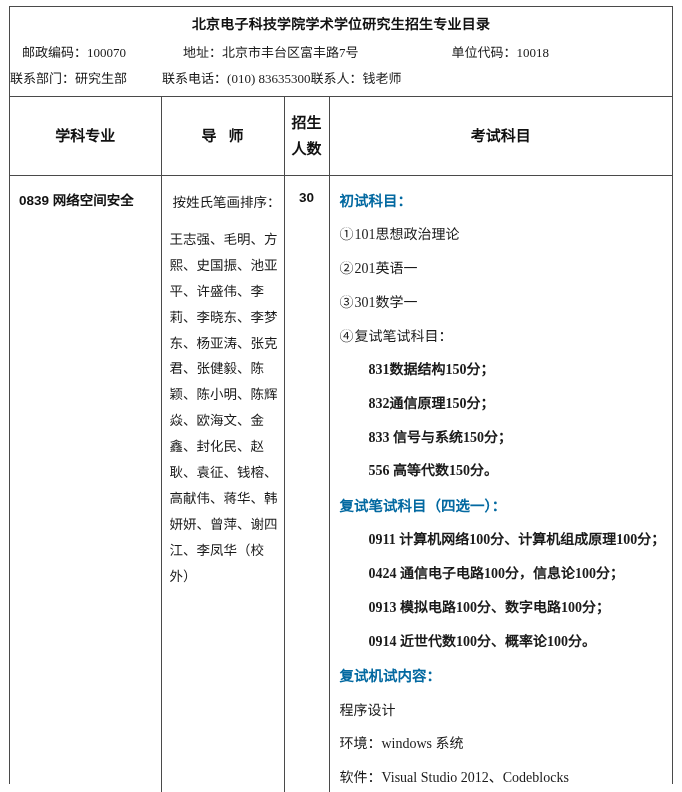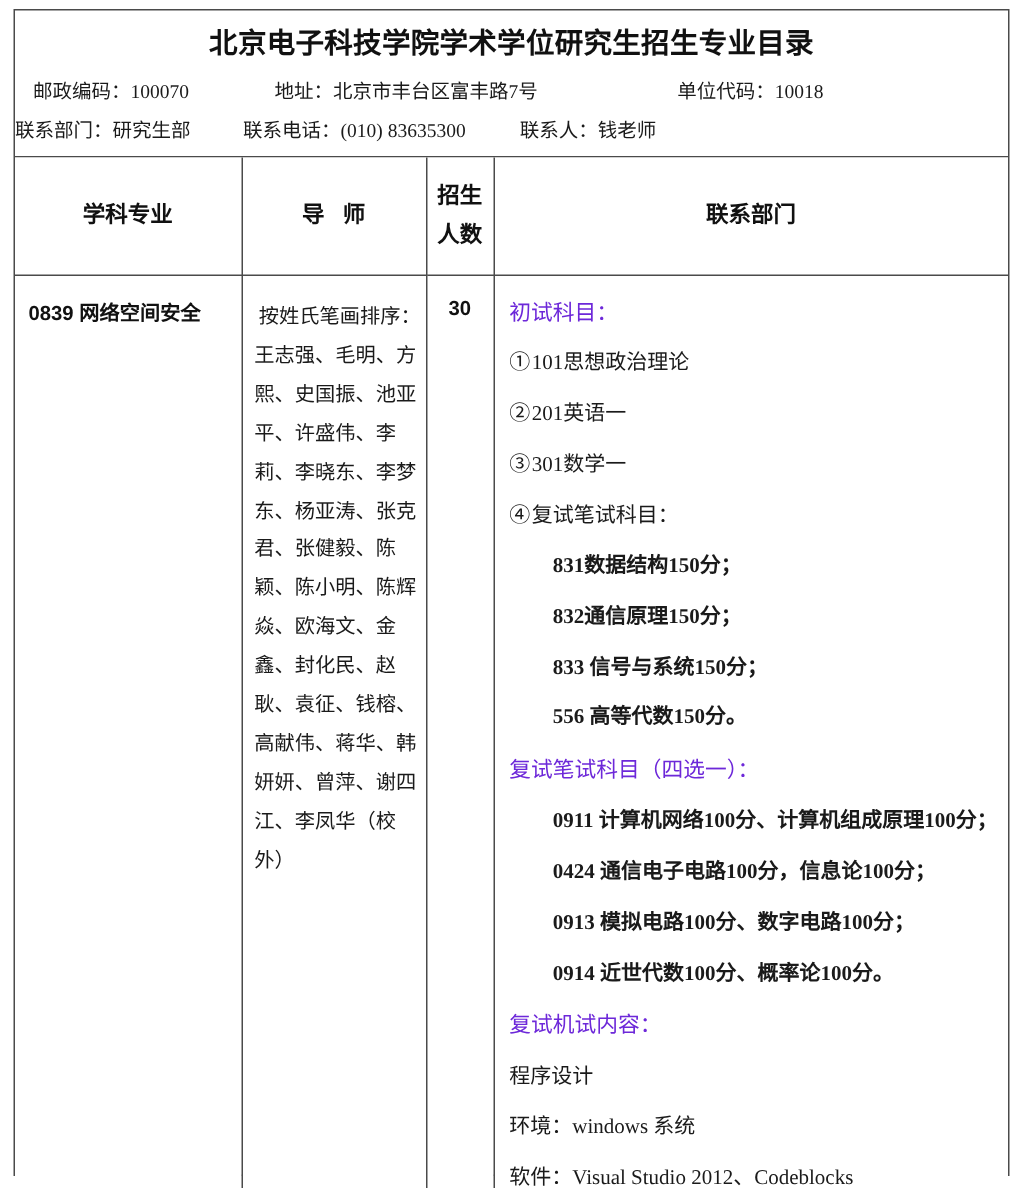--- a/index.html
+++ b/index.html
@@ -38,21 +38,21 @@
   
   .masthead {
     box-sizing: border-box;
     border-bottom: 1px solid #4a4a4a;
     padding: 0;
   }
   .doc-title {
     text-align: center;
     font-family: "Liberation Sans", "DejaVu Sans", sans-serif;
     font-weight: bold;
-    font-size: 19px;
+    font-size: 14px;
     letter-spacing: 0.2px;
     padding: 6px 0 7px 0;
     color: #111111;
     white-space: nowrap;
   }
   .contact-row {
     display: block;
     font-size: 13px;
     padding: 2px 0 7px 0;
     white-space: nowrap;
@@ -62,21 +62,21 @@
     display: inline-block;
     vertical-align: top;
   }
   .contact-row.row1 .fld-postcode { margin-left: 12px; }
   .contact-row.row1 .fld-address  { margin-left: 57px; }
   .contact-row.row1 .fld-unitcode { margin-left: 93px; }
 
   .contact-row.row2 { padding: 0 0 9px 0; }
   .contact-row.row2 .fld-dept   { }
   .contact-row.row2 .fld-phone  { margin-left: 35px; font-family: Liberation Serif, serif; }
-  .contact-row.row2 .fld-person { margin-left: 36px; }
+  .contact-row.row2 .fld-person { }
 
   .lbl { }
   .val { }
 
   
   table.catalog {
     border-collapse: collapse;
     table-layout: fixed;
     width: 662px;
     margin: 0;
@@ -138,42 +138,43 @@
     font-size: 13.5px;
     line-height: 1.92;
     color: #1a1a1a;
     padding-left: 8px !important;
     padding-right: 7px;
     word-break: break-all;
   }
   .advisor-note { display: block; text-align: center; }
   .advisor-names {
     display: block;
+    margin-top: 11px;
   }
 
   .cell-quota {
     text-align: center;
     font-family: "Liberation Sans", "DejaVu Sans", sans-serif;
     font-weight: bold;
     font-size: 13.5px;
     color: #111111;
   }
 
   .cell-exam {
     font-size: 14px;
     color: #1a1a1a;
     padding-left: 10px !important;
     padding-right: 8px;
     line-height: 1.55;
   }
   .exam-head {
     font-family: "Liberation Sans", "DejaVu Sans", sans-serif;
-    font-weight: normal;
+    font-weight: bold;
     font-size: 14.5px;
-    color: #6d28d9;
+    color: #0369a1;
     margin: 0 0 9px 0;
     display: block;
   }
   .exam-item {
     display: block;
     margin: 12px 0 12px 0;
     white-space: nowrap;
   }
   .exam-item.indent {
     padding-left: 29px;
@@ -217,21 +218,21 @@
             <span class="hdr-stack">学科专业</span>
           </th>
           <th>
             <span class="hdr-stack sp">导 师</span>
           </th>
           <th>
             <span class="hdr-stack">招生</span>
             <span class="hdr-stack">人数</span>
           </th>
           <th>
-            <span class="hdr-stack">联系部门</span>
+            <span class="hdr-stack">考试科目</span>
           </th>
         </tr>
       </thead>
       <tbody>
         <tr class="body-row">
 
           <td class="cell-major">0839 网络空间安全</td>
 
           <td class="cell-advisor">
             <span class="advisor-note">按姓氏笔画排序：</span>

